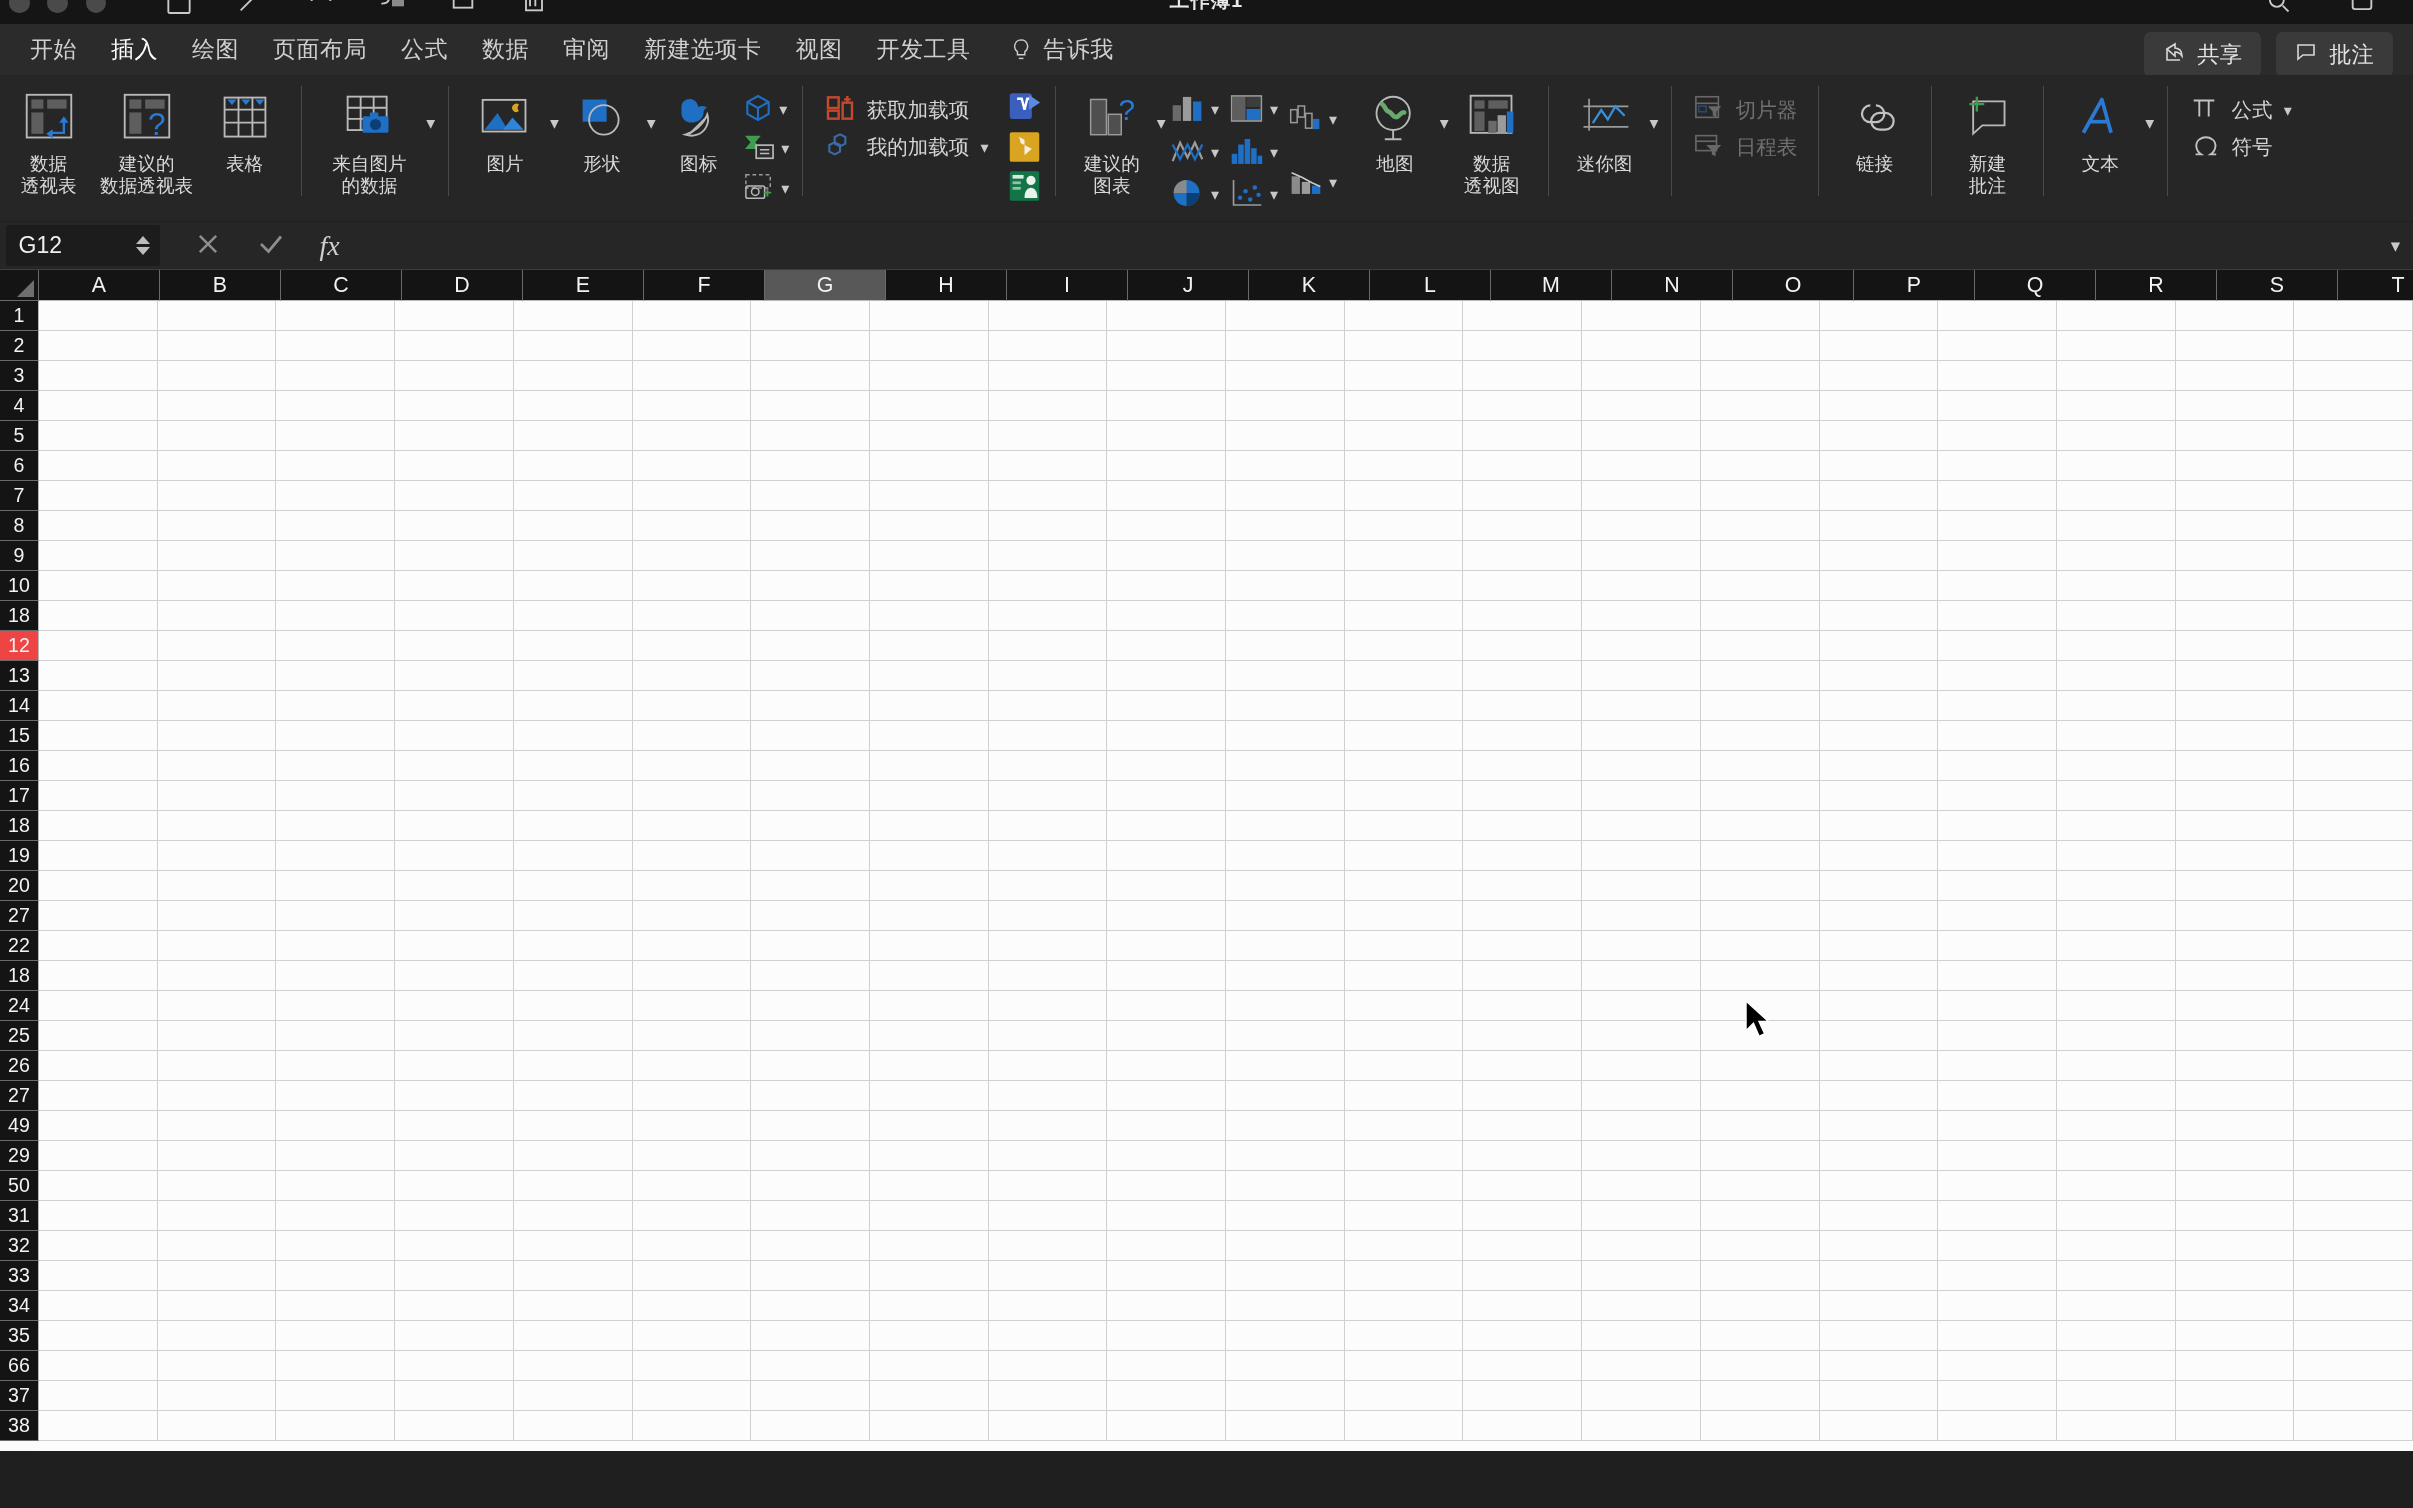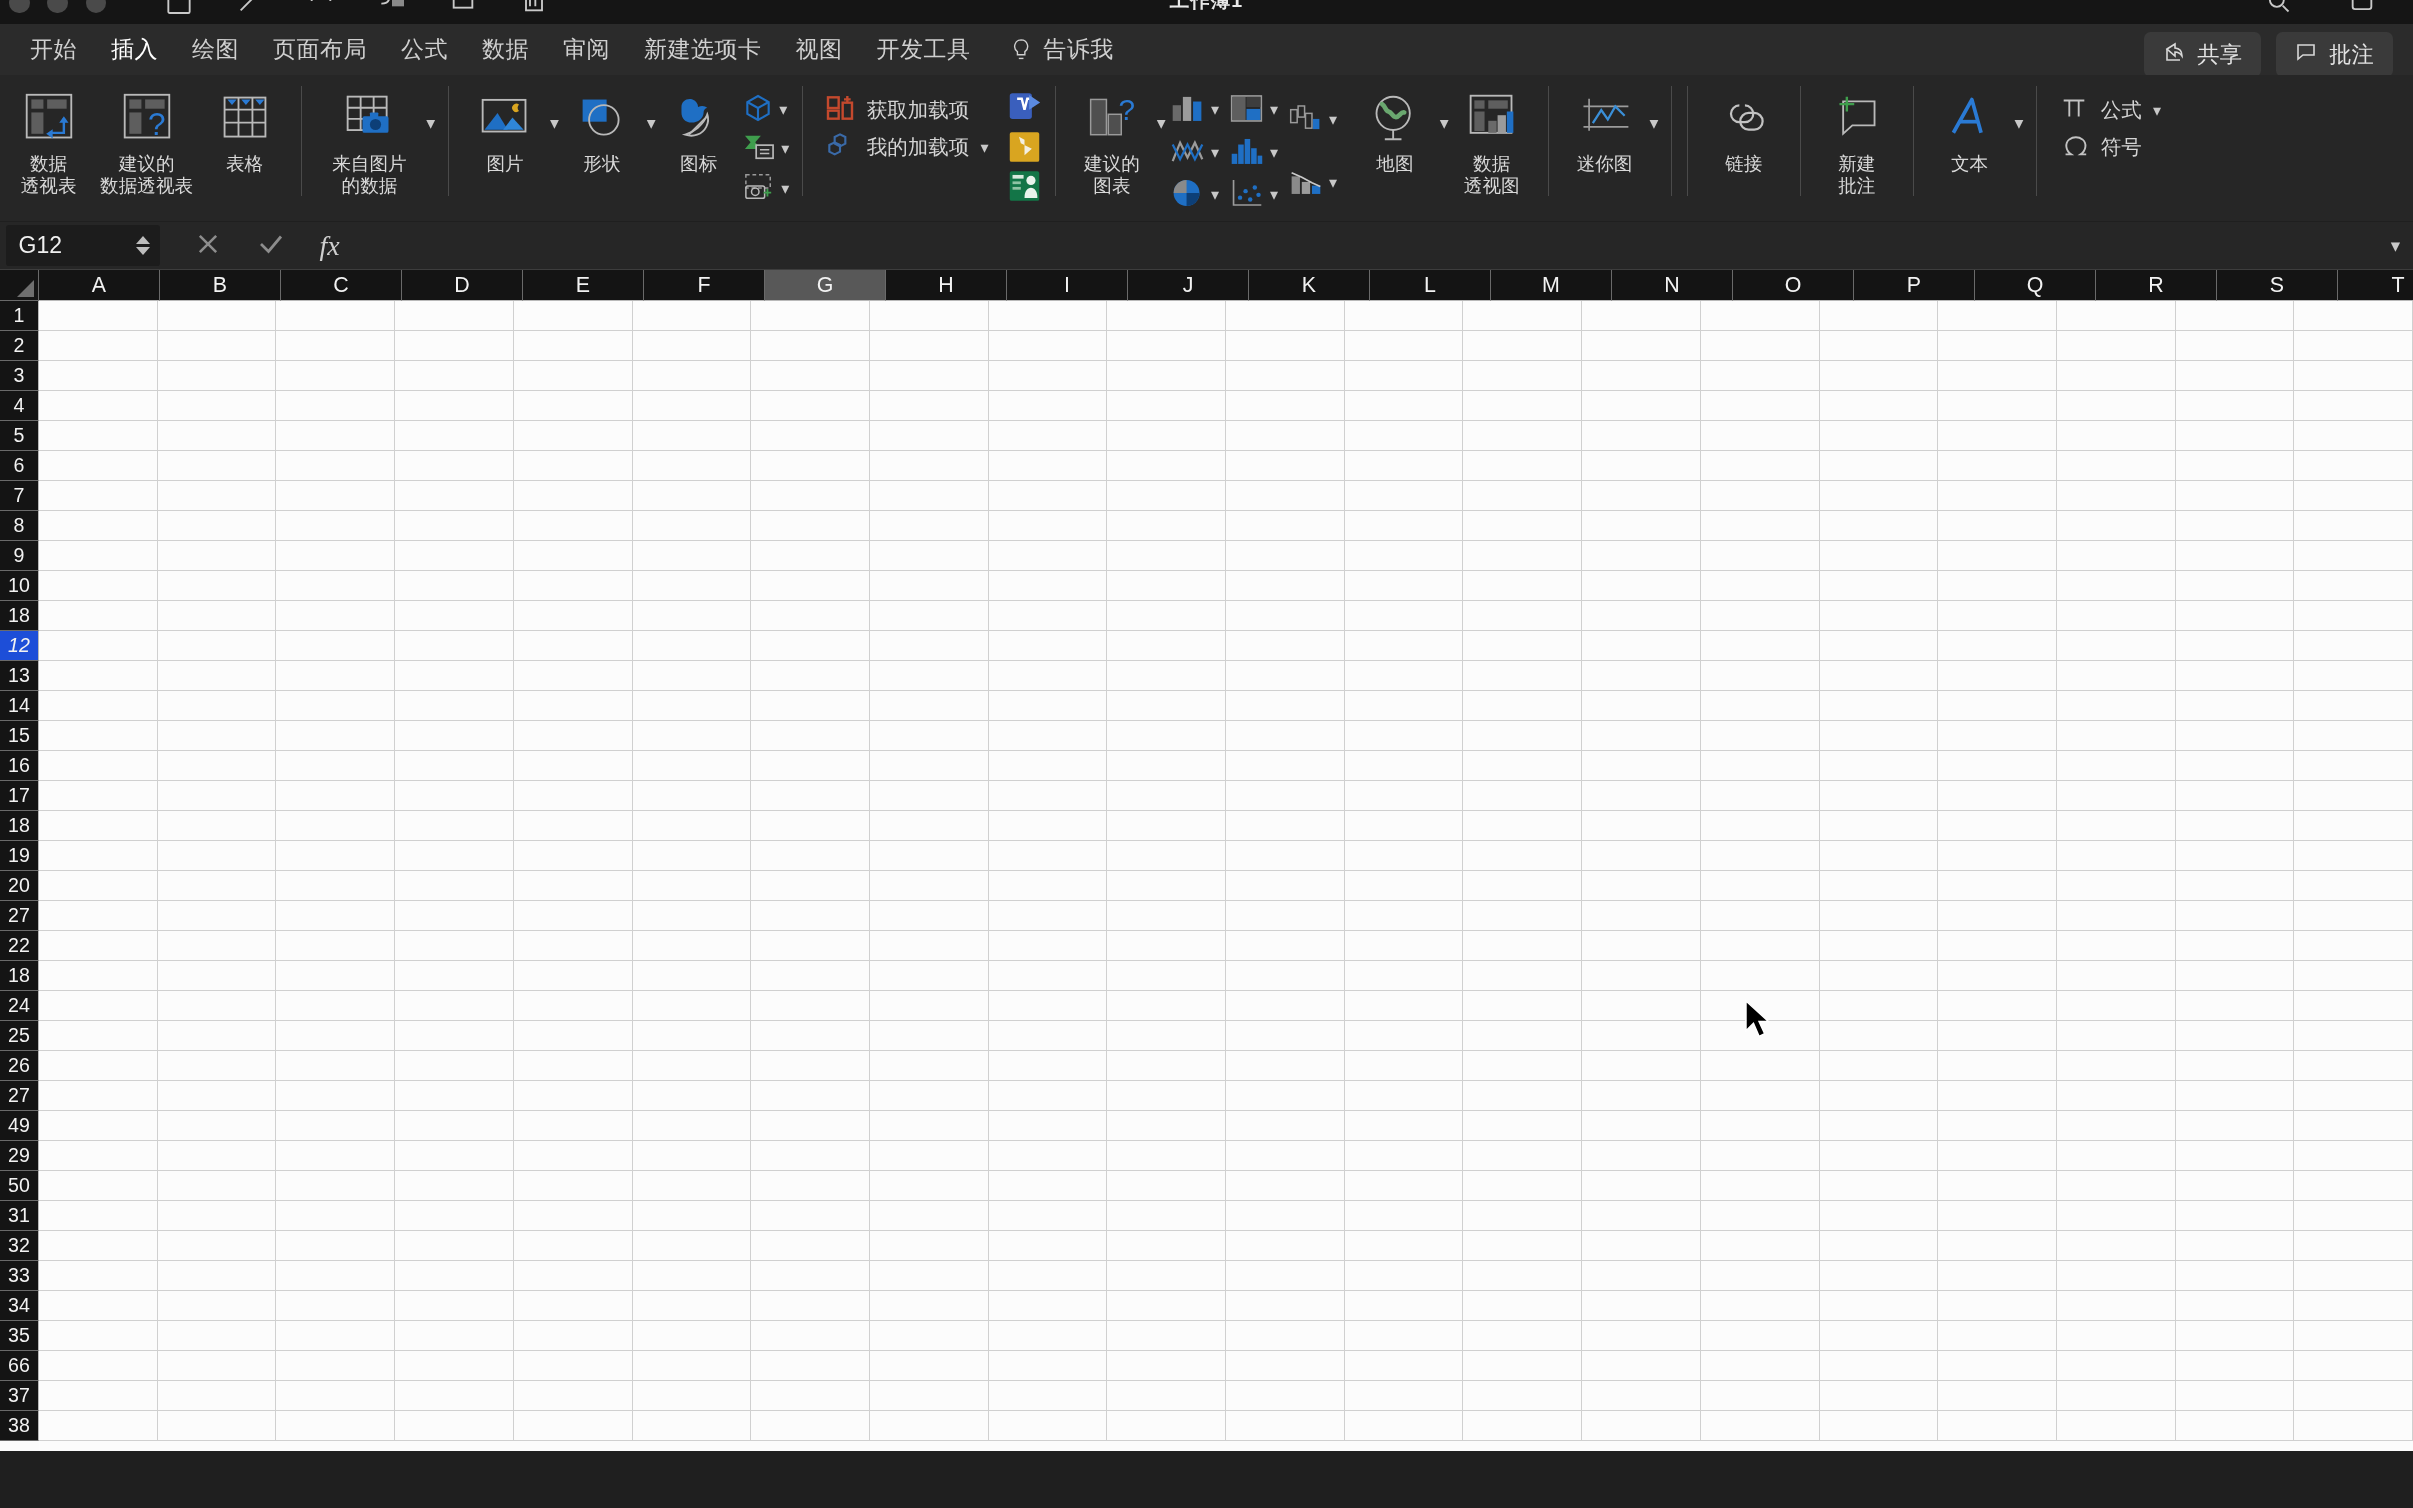--- a/index.html
+++ b/index.html
@@ -121,21 +121,21 @@
     display:flex; align-items:center; justify-content:center;
     border-right:0.9px solid #6a6a6a; border-bottom:0.9px solid #b9b9b9;
   }
   .ch.sel{ background:#585858; }
   .rowhead{ position:absolute; top:31px; left:0; width:39px; }
   .rh{
     width:39px; background:#141414; color:#f2f2f2; font-size:19.6px;
     display:flex; align-items:center; justify-content:center;
     border-bottom:0.9px solid #6a6a6a; border-right:0.9px solid #b9b9b9;
   }
-  .rh.sel{ background:#1d4ed8;font-style:italic; }
+  .rh.sel{ background:#ef4444; }
   .cells{ position:absolute; top:31px; left:39px; right:0; bottom:0; background:#fcfcfc; }
   .crow{ display:flex; }
   .cell{ background:#fcfcfc; border-right:0.9px solid #d0d0d0; border-bottom:0.9px solid #d0d0d0; }
 
   
   .tabsbar{
     position:absolute; bottom:0; left:0; width:2413px; height:58px;
     background:#333333; display:flex; align-items:flex-end;
   }
   .navarrows{ display:flex; align-items:center; gap:28px; padding:0 30px 13px 26px;}
@@ -618,20 +618,43 @@
             </svg>
           </span>
           <span class="lb">迷你图</span>
         </div>
         <span class="car">▾</span>
       </div>
     </div>
 
     <div class="sep"></div>
 
+    <div class="grp stackcol">
+      <div class="smallrow disabled">
+        <span>
+          <svg width="32" height="30" viewBox="0 0 34 32" fill="none" stroke="#c4c4c4" stroke-width="1.7">
+            <rect x="3" y="4" width="24" height="22"></rect>
+              <path d="M3 11h24"></path>
+            <rect x="6" y="14" width="8" height="6" stroke="#2a7ad4"></rect>
+            <path d="M16 14h14l-5 6v6l-4-2v-4z" fill="#c4c4c4" stroke="none"></path>
+          </svg>
+        </span>
+        <span>切片器</span>
+      </div>
+      <div class="smallrow disabled">
+        <span>
+          <svg width="32" height="30" viewBox="0 0 34 32" fill="none" stroke="#c4c4c4" stroke-width="1.7">
+            <rect x="3" y="6" width="22" height="16"></rect>
+              <path d="M3 12h22"></path>
+            <path d="M14 16h16l-6 6v6l-4-2v-4z" fill="#c4c4c4" stroke="none"></path>
+          </svg>
+        </span>
+        <span>日程表</span>
+      </div>
+    </div>
 
     <div class="sep"></div>
 
     <div class="grp">
       <div class="bigbtn">
         <span class="ic">
           <svg width="54" height="45" viewBox="0 0 58 48" fill="none" stroke="#c2c2c2" stroke-width="2.4">
             <path d="M24 10a9 9 0 0 0 0 18h6a9 9 0 0 0 0-18"></path>
             <path d="M34 18a9 9 0 0 0 0 18h6a9 9 0 0 0 0-18h-6z"></path>
           </svg>

